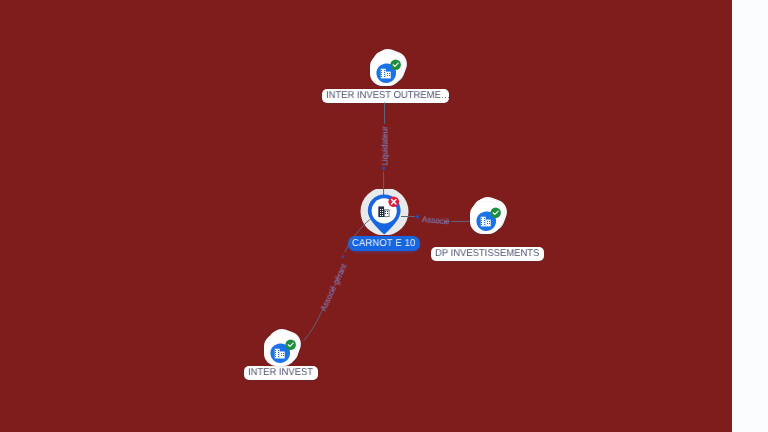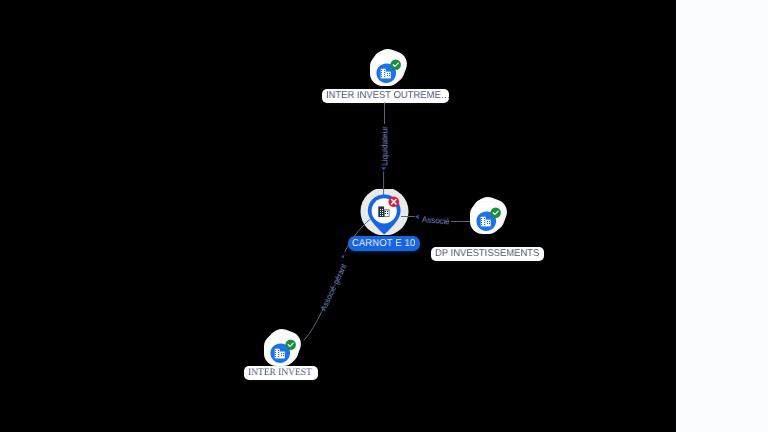--- a/index.html
+++ b/index.html
@@ -1,19 +1,19 @@
 <!DOCTYPE html>
 <html><head>
 <meta charset="utf-8">
 <title>Graph</title>
 <style>
   html,body{margin:0;padding:0;}
   body{width:768px;height:432px;overflow:hidden;background:#fbfcfe;
        font-family:"Liberation Sans",sans-serif;-webkit-font-smoothing:antialiased;text-rendering:geometricPrecision;}
-  #stage{position:relative;width:676px;height:432px;background:#000000;}
+  #stage{position:relative;width:732px;height:432px;background:#7f1d1d;}
   .layer{position:absolute;left:0;top:0;width:768px;height:432px;z-index:2;pointer-events:none;}
   .node{position:absolute;z-index:3;}
 
   
   .stack{position:absolute;width:46px;height:46px;}
   .card{position:absolute;width:31.5px;height:31.5px;border-radius:12.5px;background:#ffffff;
         box-shadow:0 1px 2.5px rgba(70,76,96,.13), 0 0 1.2px rgba(70,76,96,.15);}
   .blob{position:absolute;}
 
   
@@ -197,21 +197,21 @@
             <rect x="12.25" y="12.05" width="1.0" height="1.0"></rect>
           </g>
         </g>
       </svg>
       <svg class="badge" style="left:20px;top:9.5px;width:11.3px;height:11.3px;" viewBox="0 0 12 12">
         <circle cx="6" cy="6" r="5.6" fill="#1e8e3e"></circle>
         <path d="M3.4,6.1 L5.2,7.9 L8.7,4.3" stroke="#ffffff" stroke-width="1.15" fill="none" stroke-linecap="round" stroke-linejoin="round"></path>
       </svg>
     </div>
   </div>
-  <div class="nlabel" style="left:244px;top:366px;width:73.5px;font-family:Liberation Serif, serif;">
+  <div class="nlabel" style="left:244px;top:366px;width:73.5px;">
       <span>INTER INVEST</span>
     </div>
 
   <div class="elabel" style="left:385px;top:161px;transform:rotate(-90deg);">
       <span>Liquidateur</span>
     </div>
   <div class="elabel" style="left:421.5px;top:214.5px;transform:rotate(5deg);">
       <span>Associé</span>
     </div>
   <div class="elabel" style="left:323px;top:306px;font-size:8.2px;transform:rotate(-65deg);">

